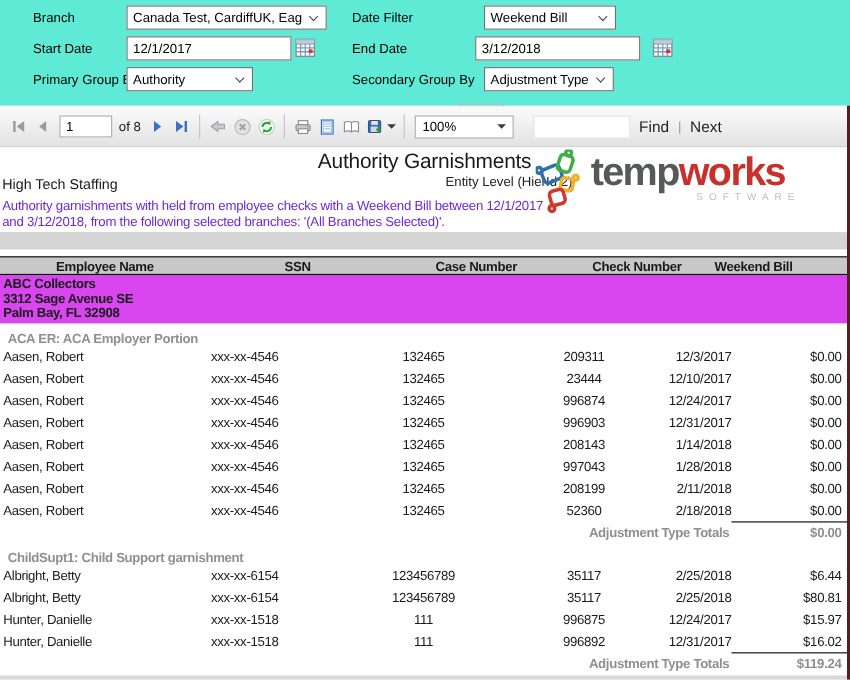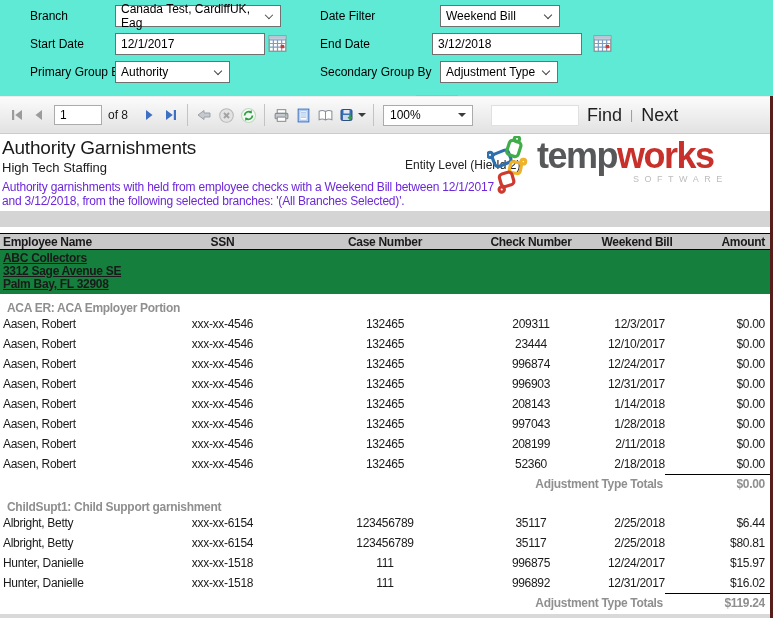--- a/index.html
+++ b/index.html
@@ -28,57 +28,57 @@
 
   
   .toolbar { position:absolute; left:0; top:96px; width:773px; height:38px;
              background:linear-gradient(#fbfbfb,#e2e2e2); border-top:1px solid #ededed;
              border-bottom:1px solid #cccccc; display:flex; align-items:center; padding-left:6px; }
   .tb-btn { width:22px; height:24px; display:flex; align-items:center; justify-content:center;
             border:0; background:transparent; padding:0; cursor:pointer; }
   .tb-sep { width:1px; height:22px; background:#c3c3c3; margin:0 5px; }
   .page-input { width:48px; height:20px; border:1px solid #ababab; font-size:12px; padding-left:5px;
                 margin:0 6px 0 4px; font-family:"Liberation Sans",sans-serif; }
-  .of-label { font-size:12px; color:#1a1a1a; margin-right:10px; }
+  .of-label { font-size:12px; color:#1a1a1a; margin-right:4px; }
   .zoom-box { width:90px; height:21px; background:#fff; border:1px solid #ababab;
               display:flex; align-items:center; justify-content:space-between;
               font-size:12px; padding-left:6px; margin:0 4px; cursor:default; }
   .caret-down { width:0; height:0; border-left:4px solid transparent; border-right:4px solid transparent;
                 border-top:4px solid #3b3b3b; margin-right:6px; }
   .find-input { width:88px; height:21px; border:1px solid #e0e0e0; background:#fff; margin-left:14px;
                 font-size:12px; padding-left:5px; font-family:"Liberation Sans",sans-serif; }
-  .link { font-size:18px; color:#1f1f1f; background:none; border:0; cursor:pointer; margin:0 8px;
+  .link { font-size:14px; color:#1f1f1f; background:none; border:0; cursor:pointer; margin:0 8px;
           font-family:"Liberation Sans",sans-serif; }
   .link-sep { color:#9a9a9a; font-size:12px; }
 
   
   .report { position:absolute; left:0; top:134px; width:770px; height:484px; background:#fff;
             overflow:hidden; color:#1a1a1a; }
-  .r-title { margin:2px 0 0 2px; font-size:19px; line-height:24px; font-weight:500; letter-spacing:-0.2px; }
+  .r-title { margin:2px 0 0 2px; font-size:19px; line-height:24px; font-weight:500; letter-spacing:-0.2px;text-align:center; }
   .r-company { margin-left:2px; font-size:13px; line-height:16px; }
   .r-entity { position:absolute; left:405px; top:24px; font-size:12px; color:#222; }
   .r-desc { margin:4px 0 0 2px; font-size:12px; line-height:14px; color:#6d28d9; letter-spacing:-0.2px; }
 
   .logo { position:absolute; left:487px; top:2px; display:flex; align-items:flex-start; }
   .logo-text { margin-left:4px; position:relative; }
   .logo-word { font-size:36px; line-height:40px; font-weight:bold; letter-spacing:-1.5px; }
   .logo-temp { color:#57585a; } .logo-works { color:#c8312b; }
   .logo-tag { position:absolute; left:96px; top:38px; font-size:9px; letter-spacing:5.5px; color:#bdbdbd; }
 
   .band { margin-top:3px; height:16px; background:#d4d4d4; }
   .gap6 { height:6px; background:#fff; }
 
-  .grid6 { display:grid; grid-template-columns:145px 155px 170px 122px 90px 88px; align-items:center; }
+  .grid6 { display:grid; grid-template-columns:145px 155px 170px 122px 90px 88px; align-items:center;padding-left:48px; }
   .header-row { height:17px; background:#c8c8c8; border-top:1px solid #000; border-bottom:1px solid #000;
                 font-weight:bold; font-size:12px; letter-spacing:-0.3px; }
   .c0 { text-align:left; padding-left:3px; } .c1,.c2,.c3 { text-align:center; }
   .c4 { text-align:right; padding-right:17px; } .c5 { text-align:right; padding-right:5px; }
   .header-row .c4 { text-align:center; padding-right:0; }
 
-  .group-header { background:#15803d; padding:2px 0 3px 3px;text-decoration:underline; }
+  .group-header { background:#d946ef; padding:2px 0 3px 3px; }
   .group-header div { font-weight:bold; font-size:12px; line-height:13px; letter-spacing:-0.3px; }
 
   .section-heading { margin:7px 0 0 7px; height:13px; font-size:12px; font-weight:bold;
                      color:#8f8f8f; letter-spacing:-0.3px; }
   .data-row { height:20px; font-size:12px; letter-spacing:-0.3px; }
   .data-row:first-of-type { margin-top:0; }
   .sections .data-row { display:grid; grid-template-columns:145px 155px 170px 122px 90px 88px; align-items:center; }
 
   .totals-row { display:grid; grid-template-columns:665px 105px; height:19px; align-items:center; }
   .totals-row .t-label { text-align:right; padding-right:2px; font-size:12px; font-weight:bold;
@@ -96,21 +96,21 @@
 <div class="stage">
 
   <div class="param-panel">
     <span class="p-label" style="left:30px; top:9px;">Branch</span>
     <span class="p-label" style="left:30px; top:37px;">Start Date</span>
     <span class="p-label" style="left:30px; top:65px;">Primary Group By</span>
     <span class="p-label" style="left:320px; top:9px;">Date Filter</span>
     <span class="p-label" style="left:320px; top:37px;">End Date</span>
     <span class="p-label" style="left:320px; top:65px;">Secondary Group By</span>
 
-    <div class="combo" style="left:115px; top:5px; width:166px;">
+    <div class="combo" style="left:115px; top:5px; width:182px;">
       <span>Canada Test, CardiffUK, Eag</span>
       <span class="chev"></span>
     </div>
     <input class="tbox" style="left: 115px; top: 33px; width: 150px;" value="12/1/2017">
     <button class="calbtn" style="left:268px; top:34px;">
       <svg width="19" height="19" viewBox="0 0 16 16">
         <rect x="1" y="1.5" width="14" height="13" fill="#fff" stroke="#8a8a8a"></rect>
         <path d="M1 5 H15 M1 8 H15 M1 11 H15 M4.5 5 V14.5 M8 5 V14.5 M11.5 5 V14.5" stroke="#7d9cc0" stroke-width="1"></path>
         <rect x="1" y="1.5" width="14" height="2.6" fill="#b9c6d6"></rect>
         <rect x="10.6" y="9.2" width="3" height="2.8" fill="#d33a2f"></rect>

